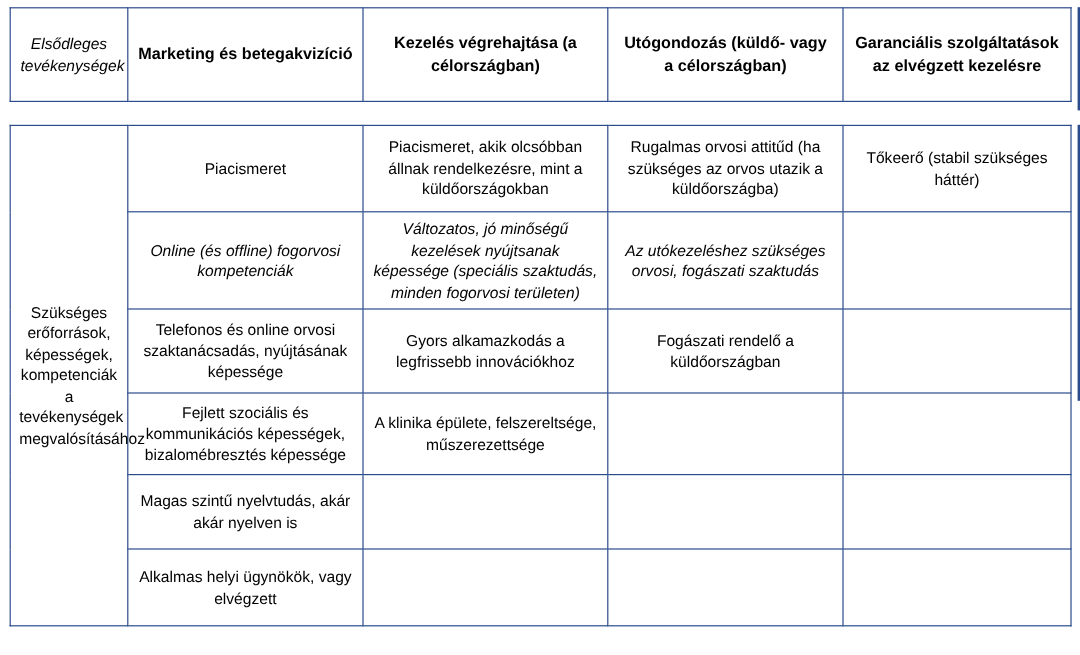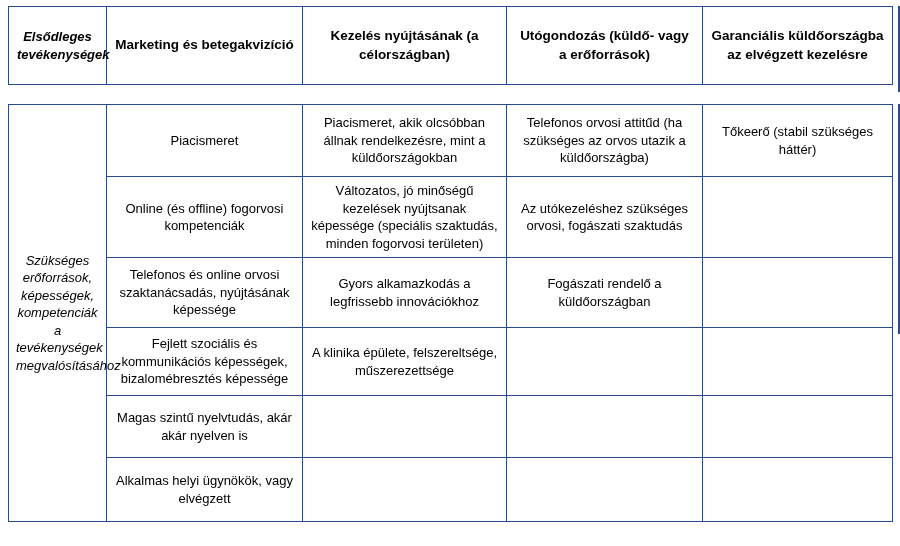--- a/index.html
+++ b/index.html
@@ -37,21 +37,21 @@
     vertical-align: middle;
     text-align: center;
     padding: 6px 8px;
     height: 78px;
     box-sizing: border-box;
   }
   .hdr-first {
     font-style: italic;
     font-size: 13px;
     line-height: 1.35;
-    font-weight: 700;
+    font-weight: 400;
   }
   .hdr-bold {
     font-weight: bold;
     font-size: 13.5px;
     line-height: 1.35;
   }
 
   
   table.body-table {
     position: absolute;
@@ -62,27 +62,26 @@
   table.body-table td {
     border: 1px solid #2b4b8c;
     vertical-align: middle;
     text-align: center;
     padding: 5px 7px;
     font-size: 13px;
     line-height: 1.35;
     box-sizing: border-box;
   }
   td.rowlabel {
-    font-style: italic;
     font-size: 13px;
     line-height: 1.4;
     vertical-align: middle;
   }
   .r1 { height: 72px; }
-  .r2 { height: 74px; }
+  .r2 { height: 74px; font-style: italic; }
   .r3 { height: 70px; }
   .r4 { height: 68px; }
   .r5 { height: 62px; }
   .r6 { height: 64px; }
 
   
   .edge-rule {
     position: absolute;
     right: 0px;
     top: 6px;
@@ -109,44 +108,44 @@
       <col style="width:98px">
       <col style="width:196px">
       <col style="width:204px">
       <col style="width:196px">
       <col style="width:190px">
     </colgroup>
     <tbody>
       <tr>
         <td class="hdr-first">Elsődleges tevékenységek</td>
         <td class="hdr-bold">Marketing és betegakvizíció</td>
-        <td class="hdr-bold">Kezelés nyújtásának (a célországban)</td>
-        <td class="hdr-bold">Utógondozás (küldő- vagy a erőforrások)</td>
-        <td class="hdr-bold">Garanciális küldőországba az elvégzett kezelésre</td>
+        <td class="hdr-bold">Kezelés végrehajtása (a célországban)</td>
+        <td class="hdr-bold">Utógondozás (küldő- vagy a célországban)</td>
+        <td class="hdr-bold">Garanciális szolgáltatások az elvégzett kezelésre</td>
       </tr>
     </tbody>
   </table>
 
   <div class="edge-rule"></div>
   <div class="edge-rule2"></div>
 
   <table class="tbl body-table">
     <colgroup>
       <col style="width:98px">
       <col style="width:196px">
       <col style="width:204px">
       <col style="width:196px">
       <col style="width:190px">
     </colgroup>
     <tbody>
       <tr>
         <td class="rowlabel" rowspan="6">Szükséges erőforrások, képességek, kompetenciák a tevékenységek megvalósításához</td>
         <td class="r1">Piacismeret</td>
         <td class="r1">Piacismeret, akik olcsóbban állnak rendelkezésre, mint a küldőországokban</td>
-        <td class="r1">Telefonos orvosi attitűd (ha szükséges az orvos utazik a küldőországba)</td>
+        <td class="r1">Rugalmas orvosi attitűd (ha szükséges az orvos utazik a küldőországba)</td>
         <td class="r1">Tőkeerő (stabil szükséges háttér)</td>
       </tr>
       <tr>
         <td class="r2">Online (és offline) fogorvosi kompetenciák</td>
         <td class="r2">Változatos, jó minőségű kezelések nyújtsanak képessége (speciális szaktudás, minden fogorvosi területen)</td>
         <td class="r2">Az utókezeléshez szükséges orvosi, fogászati szaktudás</td>
         <td class="r2"></td>
       </tr>
       <tr>
         <td class="r3">Telefonos és online orvosi szaktanácsadás, nyújtásának képessége</td>

